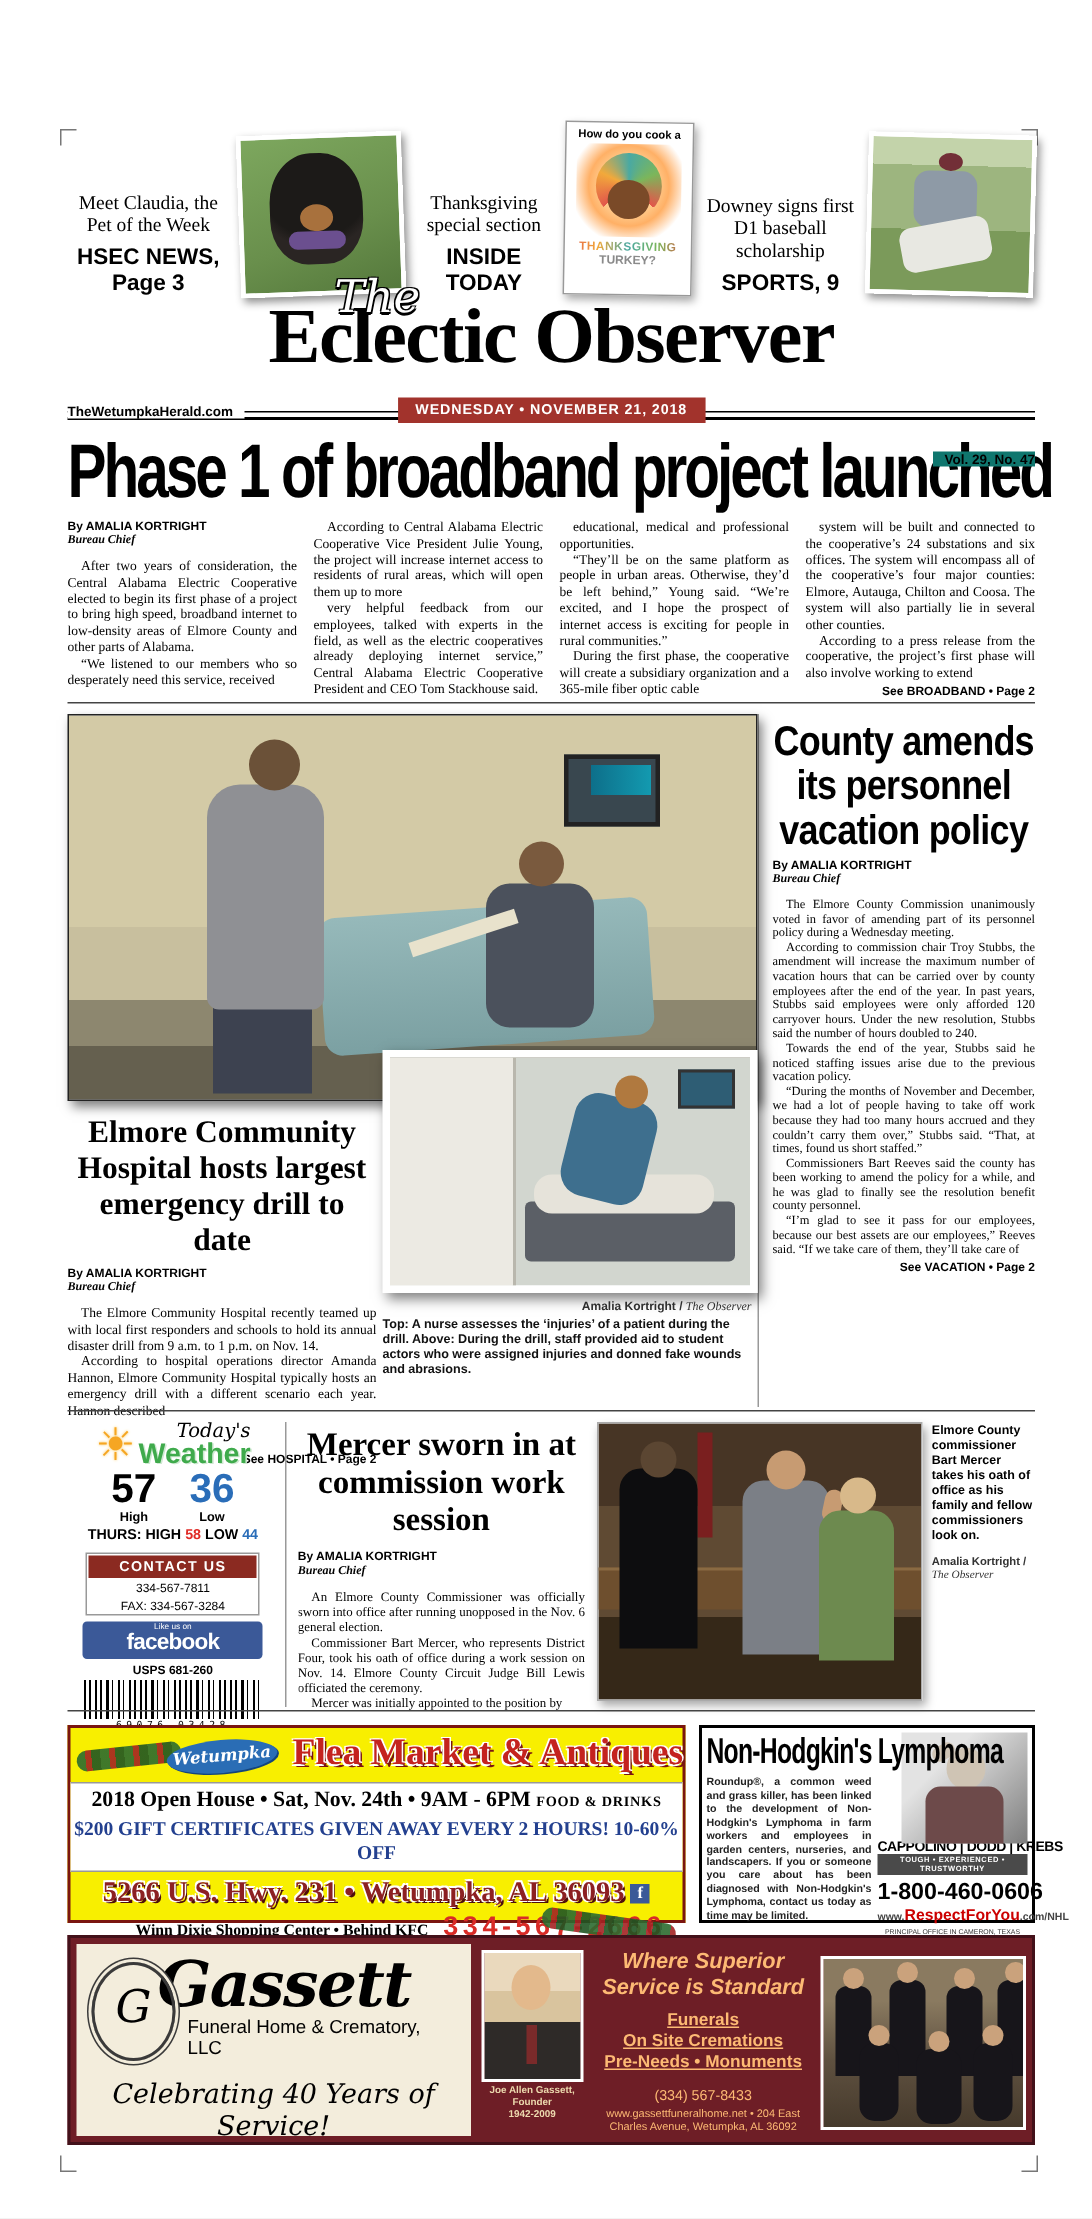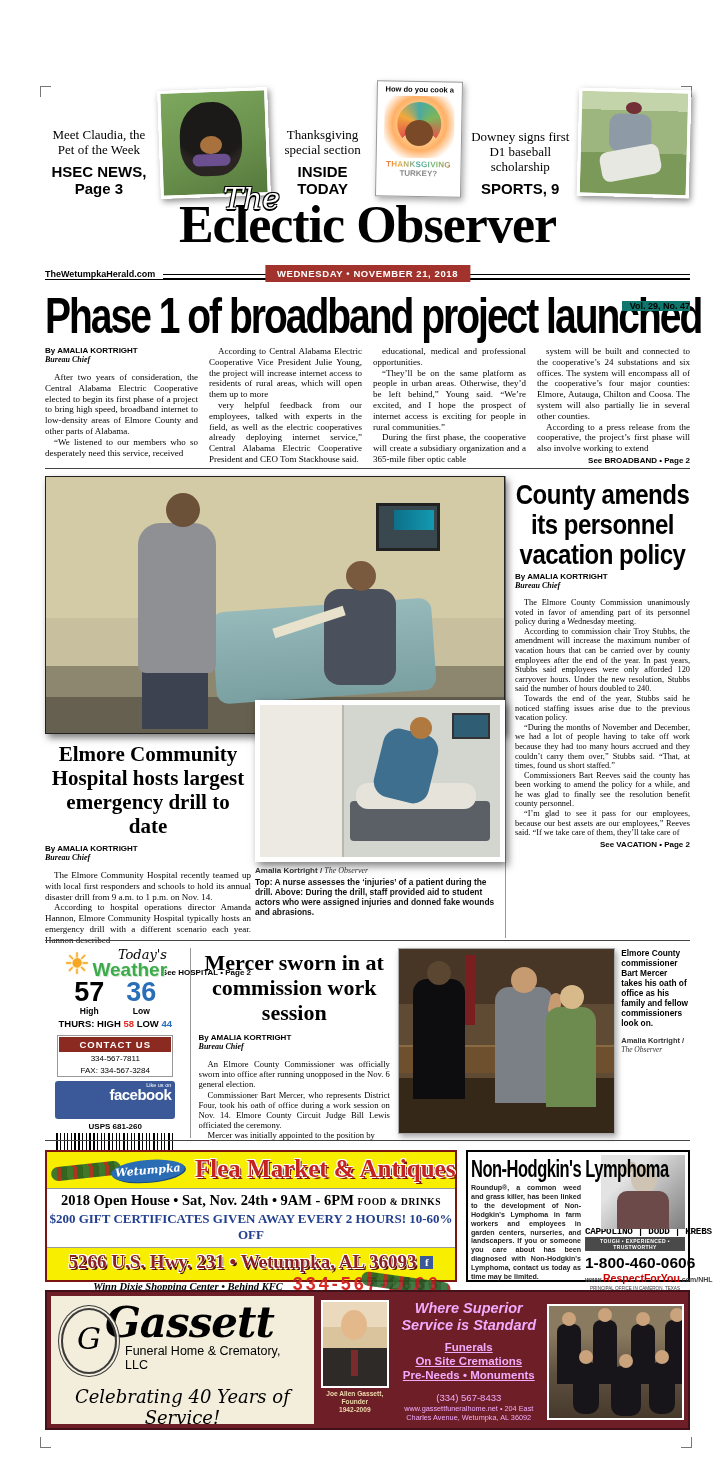--- a/index.html
+++ b/index.html
@@ -102,21 +102,21 @@
   .inset-stack{width:254px;margin-top:-34px;position:relative;z-index:3;}
   .photo-inset{position:relative;width:240px;height:152px;border:5px solid #fff;box-shadow:3px 4px 8px rgba(0,0,0,.5);
        background:linear-gradient(90deg,#e9e7e0 0 34%,#d2d6cf 34% 100%);overflow:hidden;margin-left:4px;}
   .pi-wall{position:absolute;left:0;top:0;width:34%;height:100%;background:#eceae3;border-right:2px solid #b9b7ad;}
   .pi-stretcher{position:absolute;left:90px;top:96px;width:140px;height:40px;background:#5b5f66;border-radius:4px;}
   .pi-patient{position:absolute;left:96px;top:78px;width:120px;height:26px;border-radius:12px;background:#e6e3da;}
   .pi-nurse-body{position:absolute;left:118px;top:26px;width:56px;height:70px;border-radius:16px;background:#3e6f8e;transform:rotate(14deg);}
   .pi-nurse-head{position:absolute;left:150px;top:12px;width:22px;height:22px;border-radius:50%;background:#b0793f;}
   .pi-monitor{position:absolute;right:10px;top:8px;width:34px;height:22px;background:#2e5d74;border:2px solid #333;}
   .caption-block{margin-left:4px;margin-top:4px;width:246px;}
-  .credit{font-family:"Liberation Sans",sans-serif;font-weight:700;font-size:8px;color:#333;}
+  .credit{font-family:"Liberation Sans",sans-serif;font-weight:700;font-size:8px;text-align:right;color:#333;}
   .credit .paper{font-family:"Liberation Serif",serif;font-style:italic;font-weight:400;}
   .caption{font-family:"Liberation Sans",sans-serif;font-weight:700;font-size:8.4px;line-height:10px;color:#111;text-align:left;margin-top:2px;}
 
   .mid-right{width:185px;border-left:1px solid #999;padding-left:9px;box-sizing:content-box;}
   .county-hl{font-family:"Liberation Sans",sans-serif;font-weight:900;font-size:24px;line-height:26px;
        letter-spacing:-.5px;text-align:center;transform:scaleY(1.15);transform-origin:center top;margin:4px 0 14px;}
   .county-body{font-size:8.3px;line-height:9.6px;text-align:justify;max-height:332px;overflow:hidden;}
 
   
   .bottomnews{top:948px;height:190px;display:flex;}
@@ -129,21 +129,21 @@
   .temps{display:flex;justify-content:center;gap:22px;margin-top:0px;}
   .temp-val{font-family:"Liberation Sans",sans-serif;font-weight:900;font-size:27px;line-height:27px;}
   .temp-val.hi{color:#000000;} .temp-val.lo{color:#2a6db8;}
   .temp-lab{font-family:"Liberation Sans",sans-serif;font-weight:700;font-size:8.5px;}
   .thurs{font-family:"Liberation Sans",sans-serif;font-weight:900;font-size:9.5px;margin-top:2px;}
   .thurs .hi{color:#e02a25;} .thurs .lo{color:#2a6db8;}
   .contactbox{width:112px;margin:6px auto 0;border:1px solid #999;padding:1px;}
   .contact-title{background:#8b2a21;color:#fff;font-family:"Liberation Sans",sans-serif;font-weight:700;font-size:9.5px;
        letter-spacing:1px;padding:2px 0;}
   .contact-num{font-family:"Liberation Sans",sans-serif;font-size:8px;line-height:9.5px;margin-top:2px;}
-  .fb-bar{width:112px;margin:4px auto 0;background:#3b5998;border-radius:3px;color:#fff;padding:1px 4px 17px;text-align:right;}
+  .fb-bar{width:112px;margin:4px auto 0;background:#3b5998;border-radius:3px;color:#fff;padding:1px 4px 4px;text-align:center;}
   .fb-small{font-family:"Liberation Sans",sans-serif;font-size:5.5px;line-height:6px;}
   .fb-word{font-family:"Liberation Sans",sans-serif;font-weight:900;font-size:15px;line-height:14px;letter-spacing:-.5px;}
   .usps{font-family:"Liberation Sans",sans-serif;font-weight:700;font-size:8px;margin-top:3px;}
   .barcode{width:118px;height:26px;margin:2px auto 0;
        background:repeating-linear-gradient(90deg,#000 0 1.5px,#fff 1.5px 3.5px,#000 3.5px 4.5px,#fff 4.5px 7.5px);}
   .barcode-digits{font-family:"DejaVu Sans Mono",monospace;font-size:6.5px;letter-spacing:3px;}
 
   .mercer-col{width:208px;padding:0 8px;box-sizing:border-box;}
   .mercer-hl{font-family:"Liberation Serif",serif;font-weight:700;font-size:22px;line-height:25px;text-align:center;margin:2px 0 8px;}
   .mercer-body{font-size:8.6px;line-height:10.2px;text-align:justify;height:104px;overflow:hidden;}
@@ -182,36 +182,36 @@
   .flea-white{background:#fff;border-top:1px solid #999;border-bottom:1px solid #999;text-align:center;padding:3px 0 4px;}
   .flea-line1{font-family:"Liberation Serif",serif;font-weight:700;font-size:14.5px;}
   .flea-line1 .fd{font-size:9.5px;letter-spacing:.5px;}
   .flea-line2{font-family:"Liberation Serif",serif;font-weight:700;font-size:13px;color:#23408f;margin-top:2px;}
   .flea-bottom{position:relative;text-align:center;padding-top:3px;}
   .flea-addr{font-family:"Liberation Serif",serif;font-weight:900;font-size:19px;color:#8c2022;white-space:nowrap;
        text-shadow:-1px -1px 0 #fff,1px -1px 0 #fff,-1px 1px 0 #fff,1.5px 1.5px 0 #4f0f0c;display:inline-block;}
   .fb-sq{display:inline-block;width:13px;height:13px;background:#3b5998;color:#fff;font-family:"Liberation Serif",serif;
        font-weight:700;font-size:11px;line-height:13px;text-align:center;vertical-align:2px;margin-left:4px;}
   .flea-note-row{margin-top:1px;}
-  .flea-note{font-family:"Liberation Serif",serif;font-style:italic;font-weight:700;font-size:10.5px;margin-left:32px;}
+  .flea-note{font-family:"Liberation Serif",serif;font-weight:700;font-size:10.5px;margin-left:32px;}
   .flea-phone{font-family:"Liberation Sans",sans-serif;font-weight:900;font-size:18px;color:#d92b26;letter-spacing:3px;margin-left:6px;}
 
   .nhl{width:224px;border:2px solid #000;background:#fff;position:relative;box-sizing:border-box;padding:3px;}
   .nhl-title{position:relative;z-index:2;font-family:"Liberation Sans",sans-serif;font-weight:900;font-size:16.5px;
        letter-spacing:-.5px;transform:scaleY(1.45);transform-origin:left top;white-space:nowrap;}
   .nhl-photo{position:absolute;right:3px;top:3px;width:84px;height:74px;
        background:linear-gradient(135deg,#e3e3e3 0 30%,#a9a9a9 70%,#7d7d7d 100%);}
   .nhl-head{position:absolute;right:28px;top:10px;width:26px;height:28px;border-radius:50%;background:#cfc4b4;}
   .nhl-hand{position:absolute;right:48px;top:8px;width:16px;height:10px;border-radius:5px;background:#cfc4b4;transform:rotate(-30deg);}
   .nhl-shirt{position:absolute;right:16px;top:36px;width:52px;height:38px;border-radius:10px 10px 0 0;background:#6d4a4a;}
   .nhl-cols{display:flex;margin-top:10px;}
   .nhl-body{width:112px;font-family:"Liberation Sans",sans-serif;font-size:7.1px;line-height:8.9px;text-align:justify;
        font-weight:700;color:#222;}
   .nhl-right{width:100px;padding-left:4px;text-align:center;}
-  .nhl-firm{font-family:Liberation Mono, monospace;font-weight:900;font-size:9.3px;letter-spacing:-.3px;margin-top:42px;white-space:nowrap;}
+  .nhl-firm{font-family:Liberation Sans, sans-serif;font-weight:900;font-size:9.3px;letter-spacing:-.3px;margin-top:42px;white-space:nowrap;}
   .nhl-tag{background:#4a4a4a;color:#fff;font-family:"Liberation Sans",sans-serif;font-weight:700;font-size:5px;
        letter-spacing:.4px;padding:1px 0;}
   .nhl-phone{font-family:"Liberation Sans",sans-serif;font-weight:900;font-size:15.5px;margin-top:3px;white-space:nowrap;}
   .nhl-web{font-family:"Liberation Sans",sans-serif;font-weight:700;font-size:7px;color:#444;}
   .nhl-web .big{font-size:10.5px;color:#c00;}
   .nhl-fine{font-size:4.6px;color:#333;margin-top:2px;line-height:5.5px;font-family:"Liberation Sans",sans-serif;}
 
   .gassett{top:1290px;height:140px;background:#6e1e26;border:2px solid #43111a;box-sizing:border-box;display:flex;
        padding:4px;gap:5px;}
   .gas-left{width:290px;background:#f3eddc;position:relative;padding:6px 8px;box-sizing:border-box;}
@@ -221,21 +221,21 @@
   .gas-name{margin-left:46px;font-family:"DejaVu Serif",serif;font-style:italic;font-weight:700;font-size:42px;
        line-height:42px;letter-spacing:-1px;}
   .gas-sub{margin-left:66px;font-family:"Liberation Sans",sans-serif;font-size:12.5px;margin-top:0px;}
   .gas-tag{font-family:"DejaVu Serif",serif;font-style:italic;font-size:18px;text-align:center;margin-top:14px;}
   .gas-founder{width:80px;text-align:center;}
   .gas-fphoto{position:relative;width:64px;height:84px;margin:4px auto 2px;border:2px solid #fff;
        background:linear-gradient(180deg,#ead9bd 0 30%,#d9c49e 30% 55%,#2e2a28 55% 100%);overflow:hidden;}
   .gas-fhead{position:absolute;left:18px;top:8px;width:26px;height:30px;border-radius:50%;background:#e3b98c;}
   .gas-ftie{position:absolute;left:28px;top:48px;width:7px;height:26px;background:#7a2a2a;}
   .gas-ftext{color:#ecd9ae;font-family:"Liberation Sans",sans-serif;font-weight:700;font-size:6.6px;line-height:8px;}
-  .gas-mid{width:162px;color:#f0abfc;text-align:center;}
+  .gas-mid{width:162px;color:#fdba74;text-align:center;}
   .gas-h{font-family:"Liberation Sans",sans-serif;font-style:italic;font-weight:700;font-size:14.5px;line-height:17px;margin-top:4px;}
   .gas-svc{font-family:"Liberation Sans",sans-serif;font-weight:700;font-size:11.5px;line-height:14px;margin-top:6px;text-decoration:underline;}
   .gas-phone{font-family:"Liberation Sans",sans-serif;font-size:9.5px;margin-top:10px;}
   .gas-addr{font-family:"Liberation Sans",sans-serif;font-size:7.3px;margin-top:1px;}
   .gas-family{position:relative;width:148px;height:112px;border:2px solid #fff;margin-top:8px;
        background:linear-gradient(180deg,#8a7a60 0 25%,#5f5140 60%,#463a2c 100%);overflow:hidden;}
   .gf{position:absolute;border-radius:8px 8px 0 0;background:#17151a;}
   .gf-h{position:absolute;border-radius:50%;background:#caa27c;}
 </style>
 </head>

